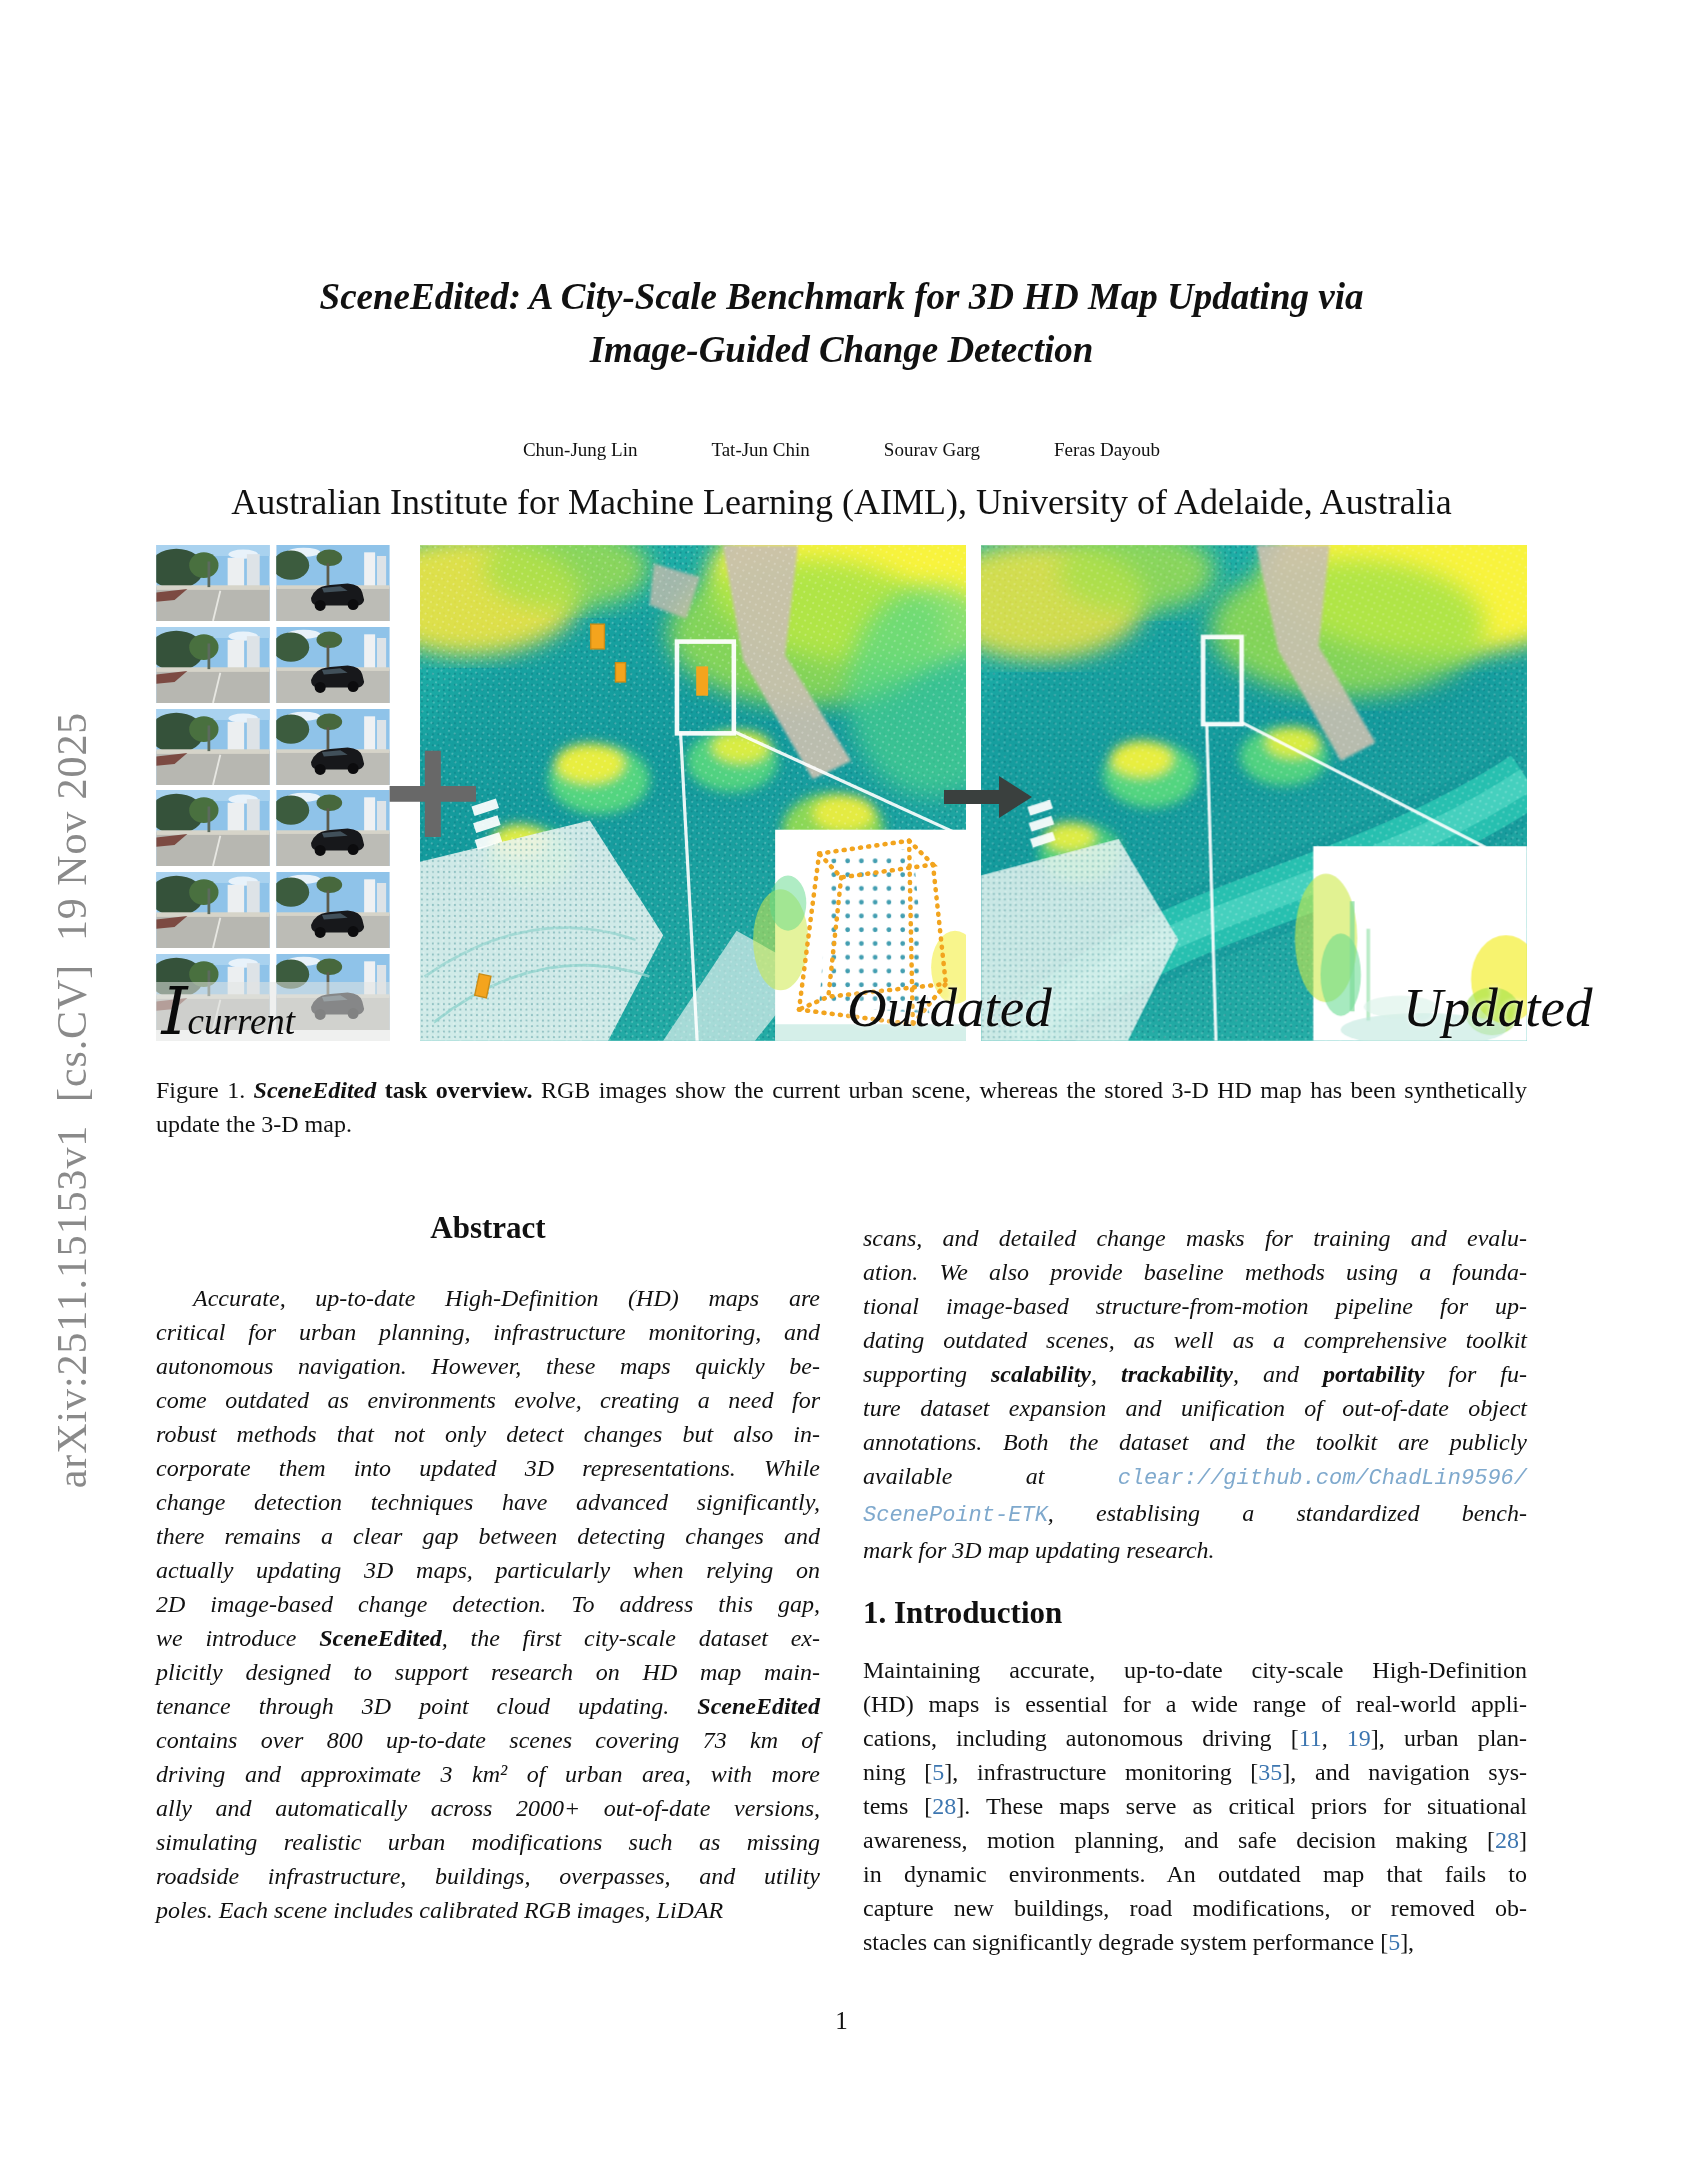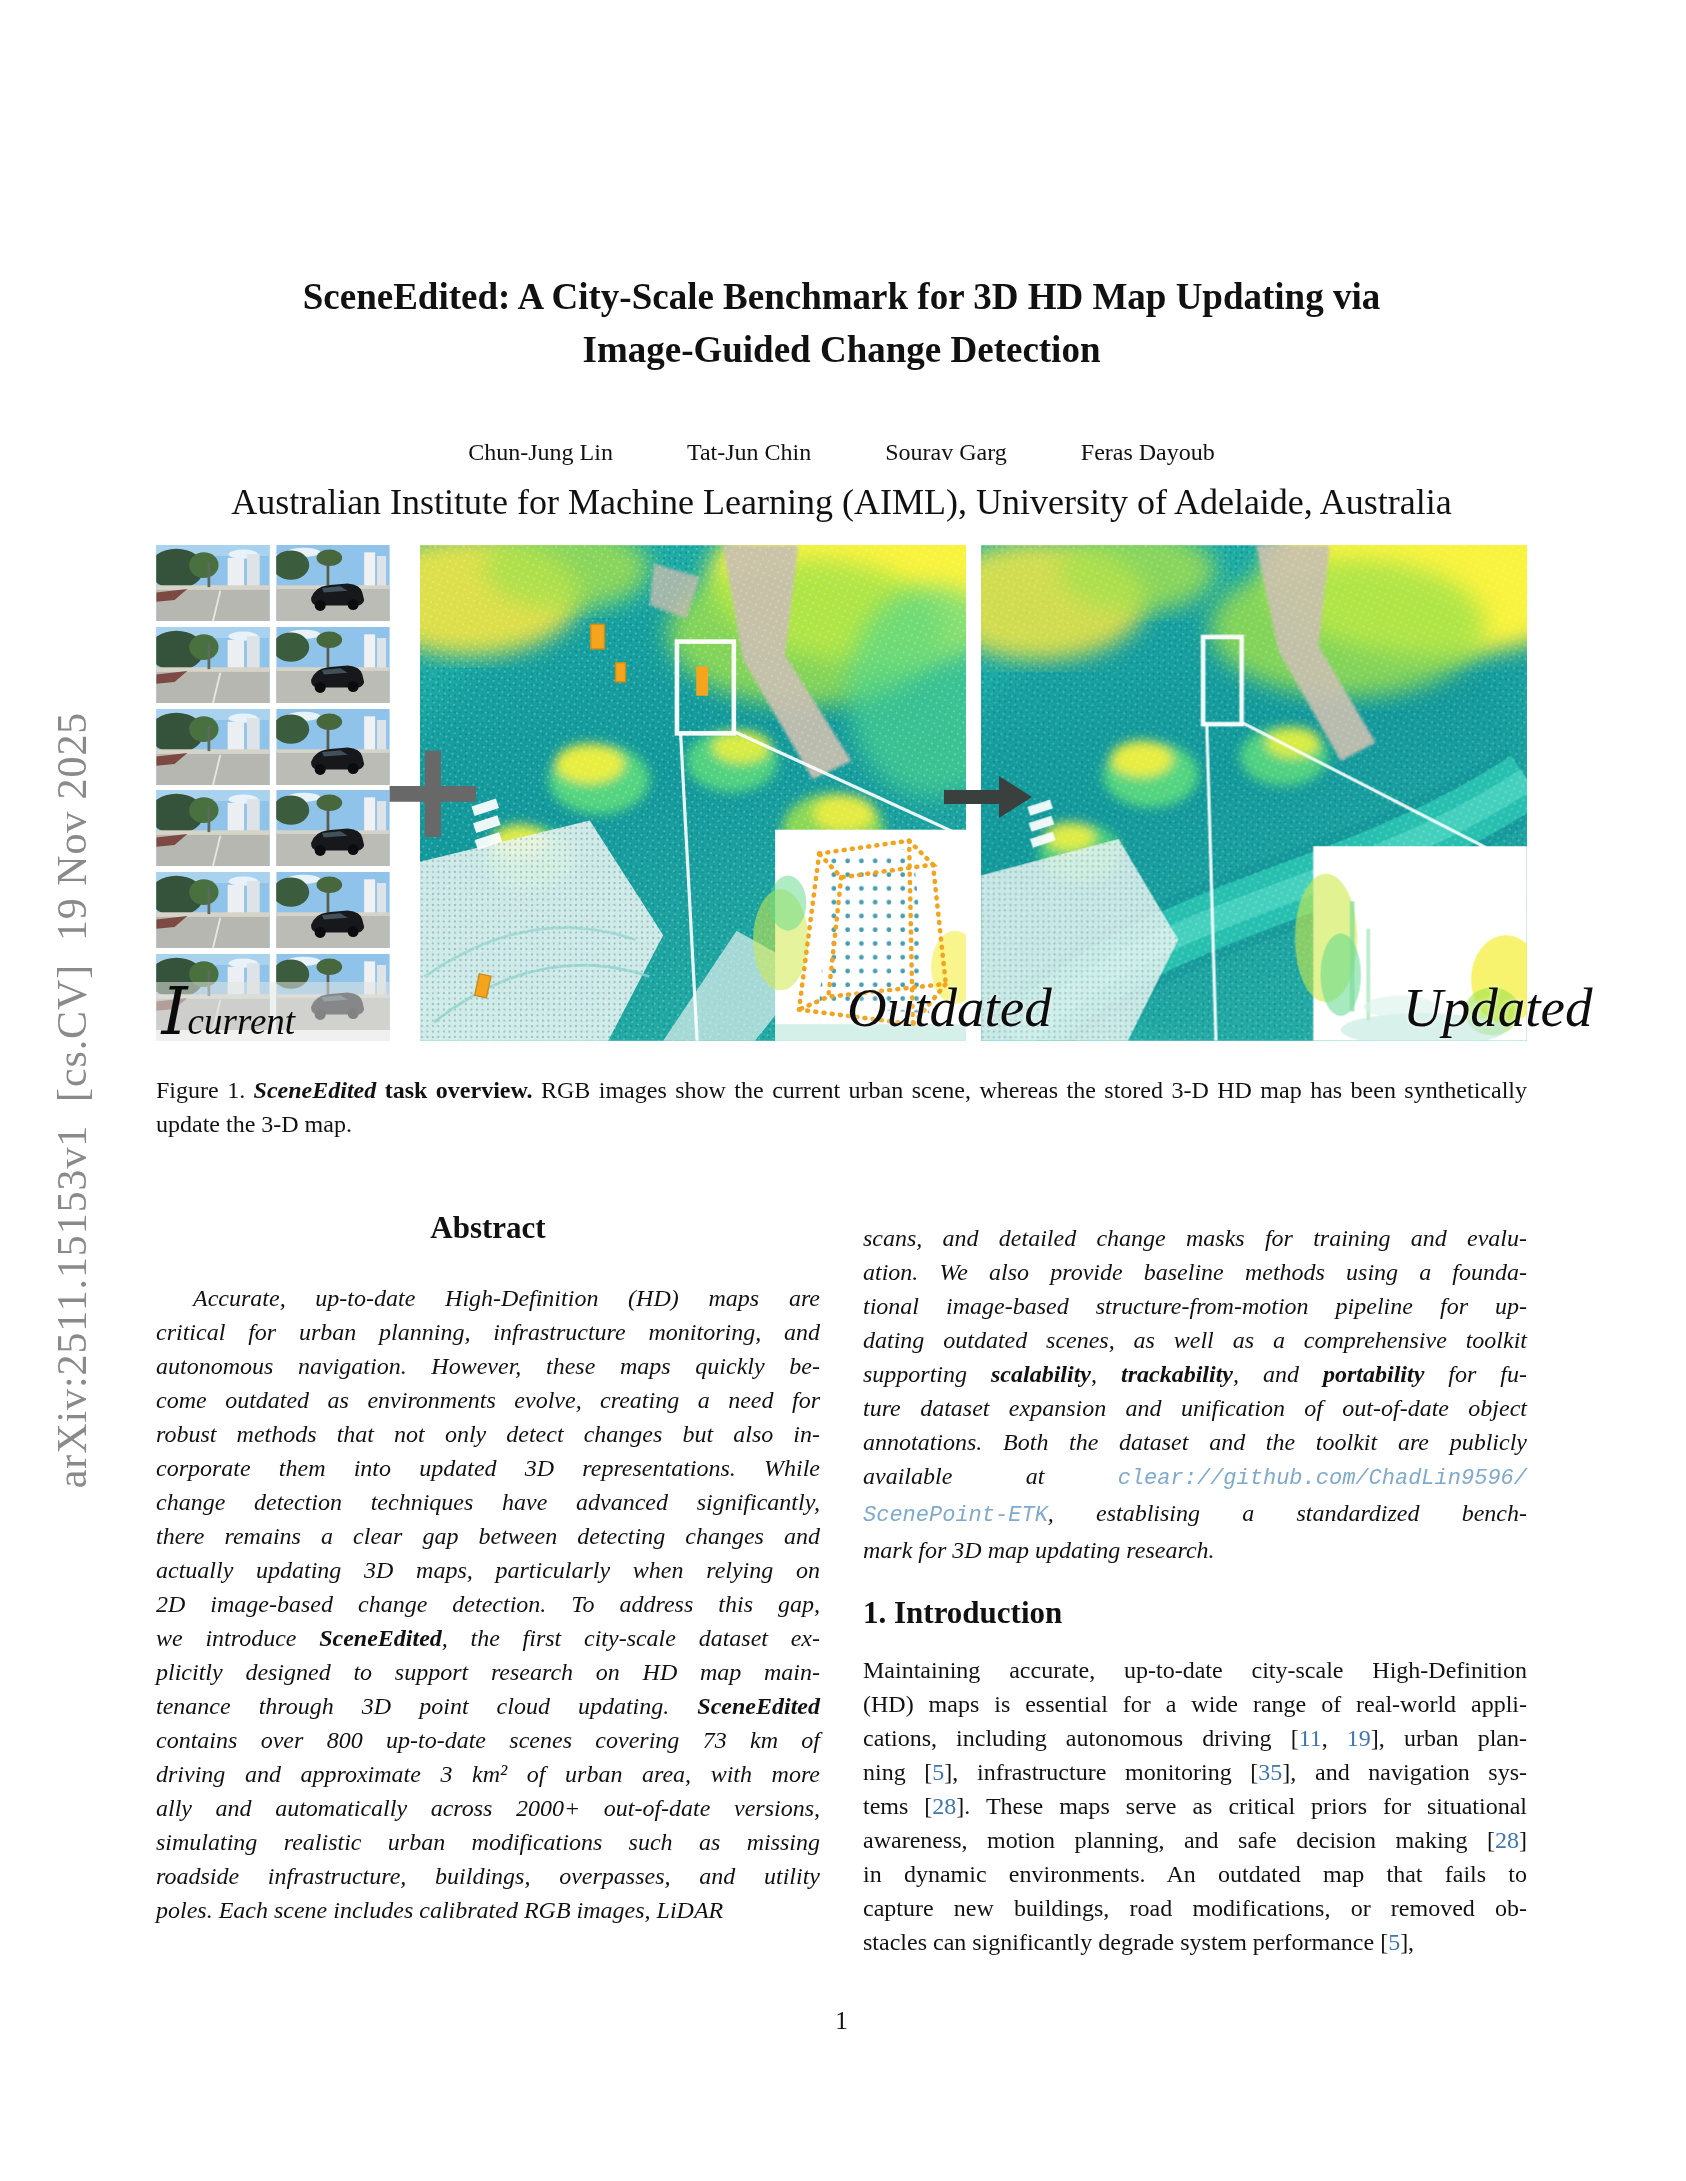--- a/index.html
+++ b/index.html
@@ -9,25 +9,25 @@
   }
   
   #watermark{
     position:absolute; left:72px; top:1100px;
     transform:translate(-50%,-50%) rotate(-90deg);
     font-size:42px; color:#8a8a8a; white-space:pre; letter-spacing:0.9px;
   }
   
   #title{
     position:absolute; left:156px; top:270px; width:1371px;
-    text-align:center; font-weight:bold; font-size:37px; line-height:53px;
+    text-align:center; font-weight:bold; font-size:37px; line-height:53px;font-style:italic;
   }
   #authors{
     position:absolute; left:156px; top:439px; width:1371px;
-    display:flex; justify-content:center; gap:74px; font-size:24px;align-items:center;
+    display:flex; justify-content:center; gap:74px; font-size:19px;align-items:center;
   }
   #affiliation{
     position:absolute; left:156px; top:481px; width:1371px;
     text-align:center; font-size:36px;
   }
   
   #figure1{ position:absolute; left:156px; top:545px; width:1371px; height:496px; }
   #img-strip{
     position:absolute; left:0; top:0; width:234px; height:496px; background:#fff;
     display:grid; grid-template-columns:114px 114px; grid-auto-rows:79px; gap:2.8px 6.4px;

